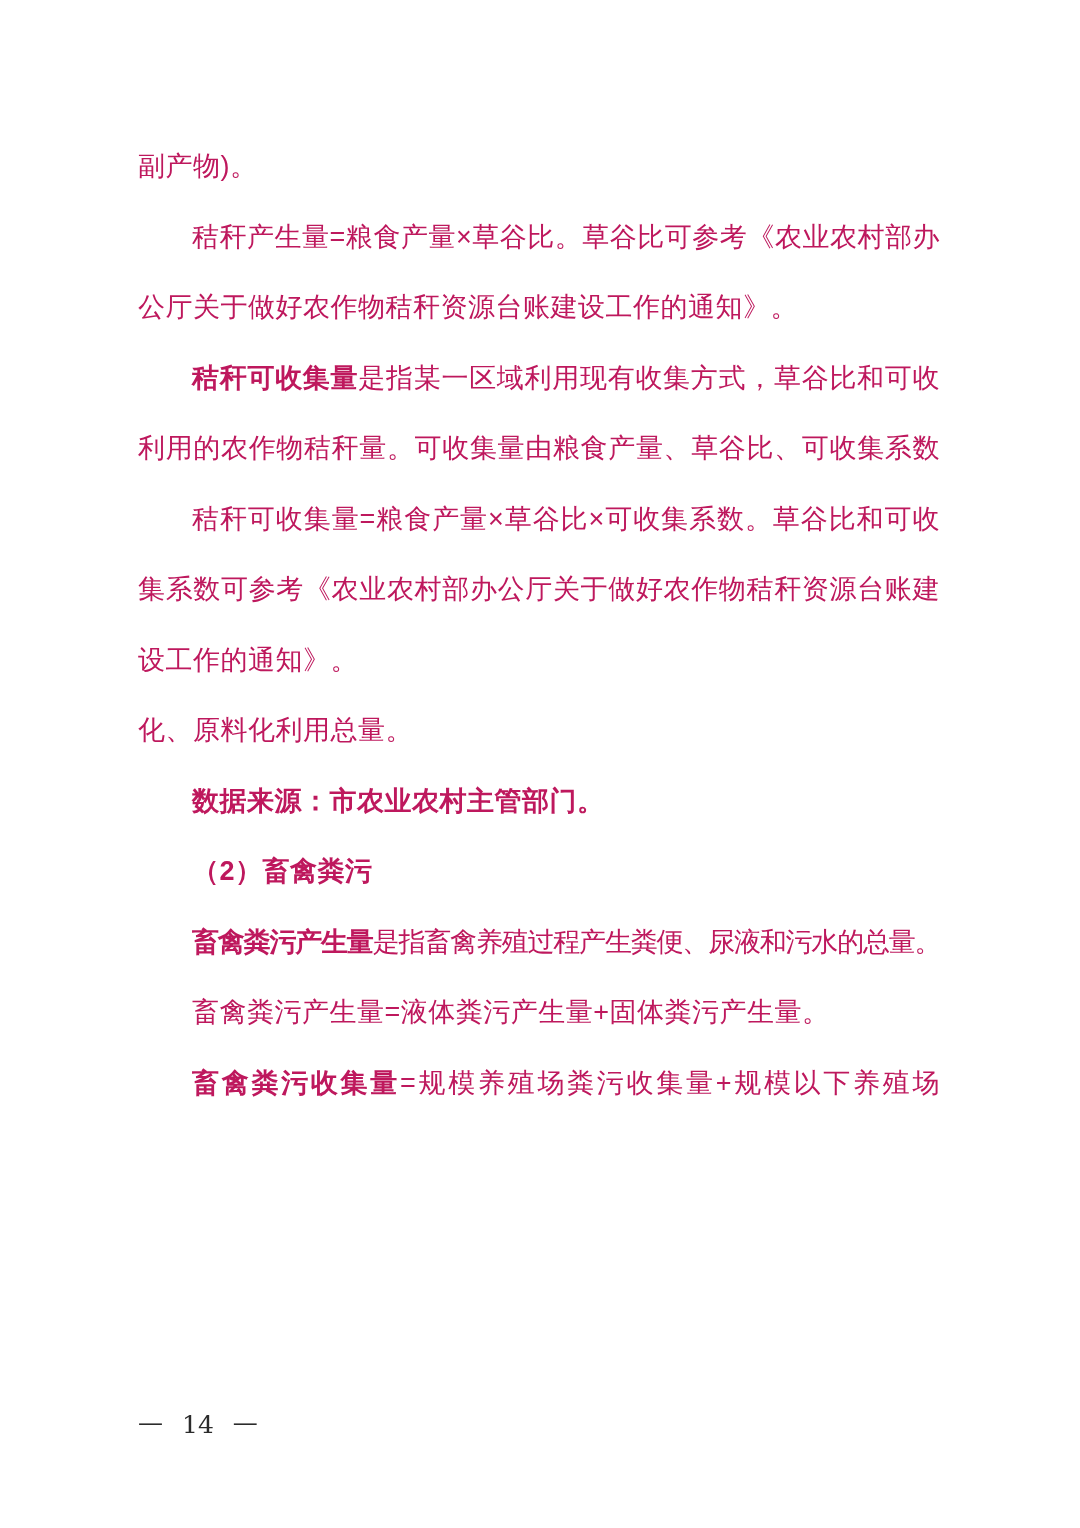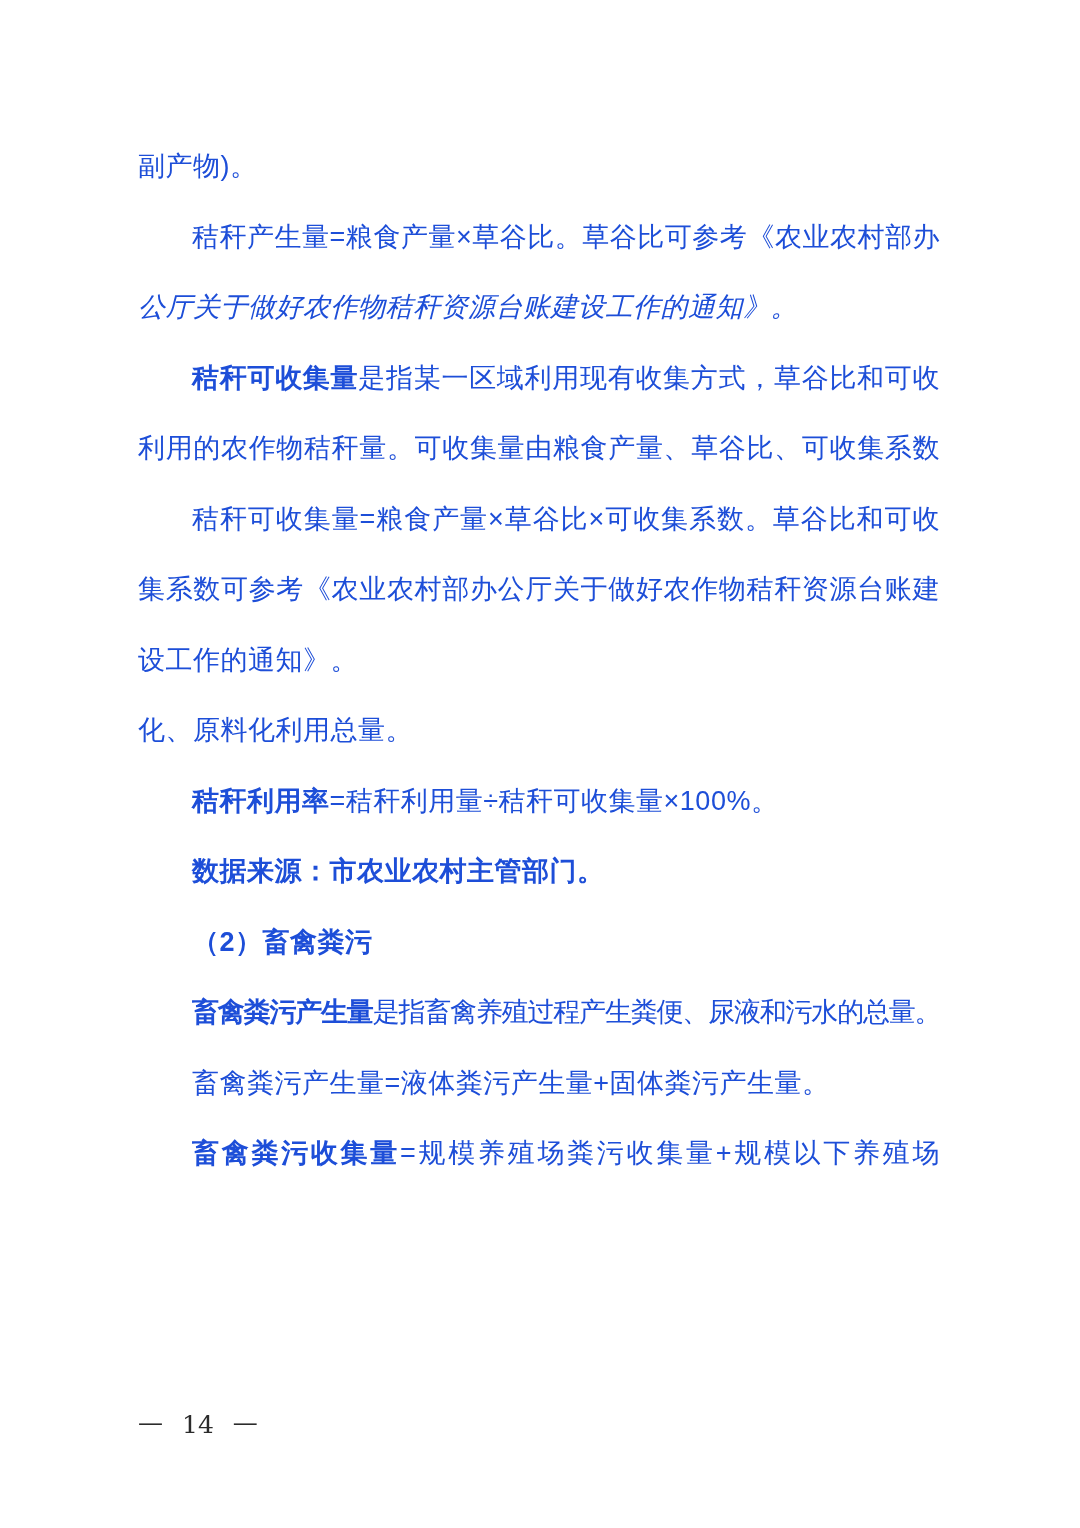--- a/index.html
+++ b/index.html
@@ -19,21 +19,21 @@
     position: absolute;
     left: 138px;
     top: 131px;
     width: 802px;
   }
   .line {
     height: 70.5px;
     line-height: 70.5px;
     font-size: 27px;
     letter-spacing: 0.5px;
-    color: #1d4ed8;
+    color: #be185d;
     overflow: visible;
   }
   .line.full {
     text-align: justify;
     text-align-last: justify;
     text-justify: inter-character;
   }
   .line.tight {
     letter-spacing: -1.6px;
   }
@@ -57,28 +57,27 @@
     top: -2px;
   }
 </style>
 </head>
 <body>
 
 <div class="doc">
   <div>
       <div class="line" style="text-indent: 0em;"><span>副产物)。</span></div>
       <div class="line full" style="text-indent: 2em;"><span>秸秆产生量=粮食产量×草谷比。草谷比可参考《农业农村部办</span></div>
-      <div class="line" style="text-indent: 0em; font-style: italic;"><span>公厅关于做好农作物秸秆资源台账建设工作的通知》。</span></div>
+      <div class="line" style="text-indent: 0em;"><span>公厅关于做好农作物秸秆资源台账建设工作的通知》。</span></div>
       <div class="line full" style="text-indent: 2em;"><span class="b">秸秆可收集量</span><span>是指某一区域利用现有收集方式，草谷比和可收</span></div>
       <div class="line full" style="text-indent: 0em;"><span>利用的农作物秸秆量。可收集量由粮食产量、草谷比、可收集系数</span></div>
       <div class="line full" style="text-indent: 2em;"><span>秸秆可收集量=粮食产量×草谷比×可收集系数。草谷比和可收</span></div>
       <div class="line full" style="text-indent: 0em;"><span>集系数可参考《农业农村部办公厅关于做好农作物秸秆资源台账建</span></div>
       <div class="line" style="text-indent: 0em;"><span>设工作的通知》。</span></div>
       <div class="line" style="text-indent: 0em;"><span>化、原料化利用总量。</span></div>
-      <div class="line" style="text-indent: 2em;"><span class="b">秸秆利用率</span><span>=秸秆利用量÷秸秆可收集量×100%。</span></div>
       <div class="line" style="text-indent: 2em;"><span class="b">数据来源：市农业农村主管部门。</span></div>
       <div class="line" style="text-indent: 2em;"><span class="b">（2）畜禽粪污</span></div>
       <div class="line full tight" style="text-indent: 2em;"><span class="b">畜禽粪污产生量</span><span>是指畜禽养殖过程产生粪便、尿液和污水的总量。</span></div>
       <div class="line" style="text-indent: 2em;"><span>畜禽粪污产生量=液体粪污产生量+固体粪污产生量。</span></div>
       <div class="line full" style="text-indent: 2em;"><span class="b">畜禽粪污收集量</span><span>=规模养殖场粪污收集量+规模以下养殖场</span></div>
     </div>
 </div>
 
 <div class="footer">
   <span class="dash">—</span>

